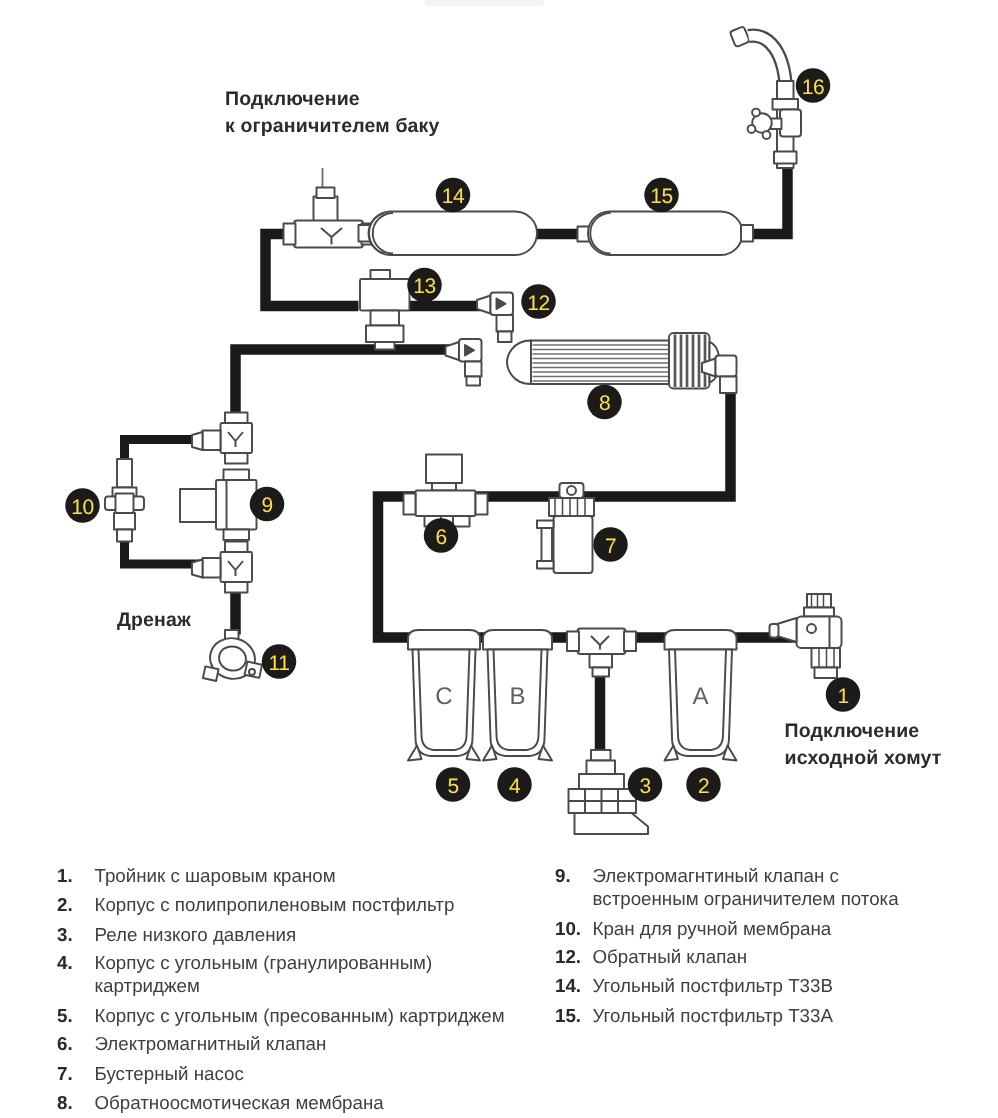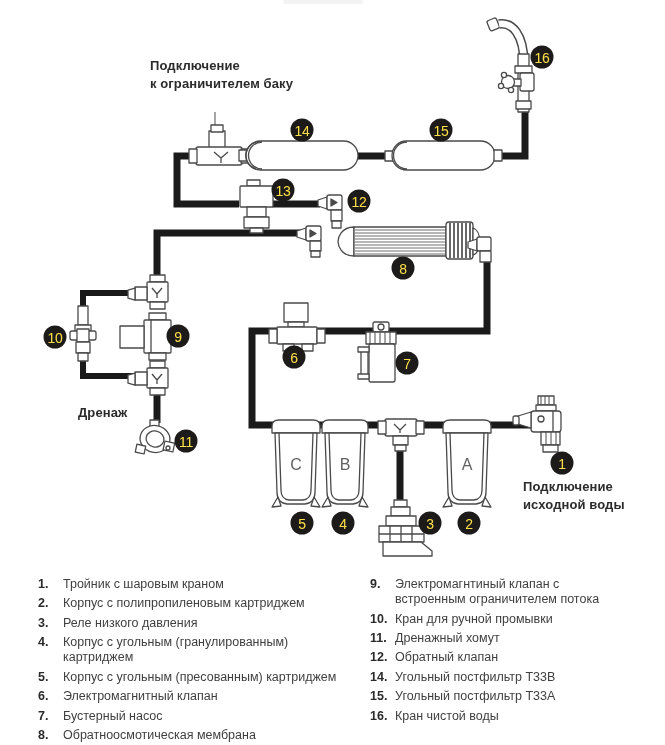--- a/index.html
+++ b/index.html
@@ -275,36 +275,36 @@
   <div class="badge b15">15</div>
   <div class="badge b16">16</div>
 
   <div class="lbl tank-label">
     <span>Подключение</span>
     <span>к ограничителем баку</span>
   </div>
   <div class="lbl drain-label">Дренаж</div>
   <div class="lbl source-label">
     <span>Подключение</span>
-    <span>исходной воды</span>
+    <span>исходной хомут</span>
   </div>
 
   <div class="housing-letter hc">C</div>
   <div class="housing-letter hb">B</div>
   <div class="housing-letter ha">A</div>
 
   <div class="legend">
     <div class="legend-col col-left">
       <div class="legend-item">
         <span class="legend-num">1.</span>
         <span class="legend-text">Тройник с шаровым краном</span>
       </div>
       <div class="legend-item">
         <span class="legend-num">2.</span>
-        <span class="legend-text">Корпус с полипропиленовым картриджем</span>
+        <span class="legend-text">Корпус с полипропиленовым постфильтр</span>
       </div>
       <div class="legend-item">
         <span class="legend-num">3.</span>
         <span class="legend-text">Реле низкого давления</span>
       </div>
       <div class="legend-item">
         <span class="legend-num">4.</span>
         <span class="legend-text">Корпус с угольным (гранулированным) картриджем</span>
       </div>
       <div class="legend-item">
@@ -324,37 +324,29 @@
         <span class="legend-text">Обратноосмотическая мембрана</span>
       </div>
     </div>
     <div class="legend-col col-right">
       <div class="legend-item">
         <span class="legend-num">9.</span>
         <span class="legend-text">Электромагнтиный клапан с встроенным ограничителем потока</span>
       </div>
       <div class="legend-item">
         <span class="legend-num">10.</span>
-        <span class="legend-text">Кран для ручной промывки</span>
-      </div>
-      <div class="legend-item">
-        <span class="legend-num">11.</span>
-        <span class="legend-text">Дренажный хомут</span>
+        <span class="legend-text">Кран для ручной мембрана</span>
       </div>
       <div class="legend-item">
         <span class="legend-num">12.</span>
         <span class="legend-text">Обратный клапан</span>
       </div>
       <div class="legend-item">
         <span class="legend-num">14.</span>
         <span class="legend-text">Угольный постфильтр Т33В</span>
       </div>
       <div class="legend-item">
         <span class="legend-num">15.</span>
         <span class="legend-text">Угольный постфильтр Т33А</span>
-      </div>
-      <div class="legend-item">
-        <span class="legend-num">16.</span>
-        <span class="legend-text">Кран чистой воды</span>
       </div>
     </div>
   </div>
 </div>
 
 </body></html>

